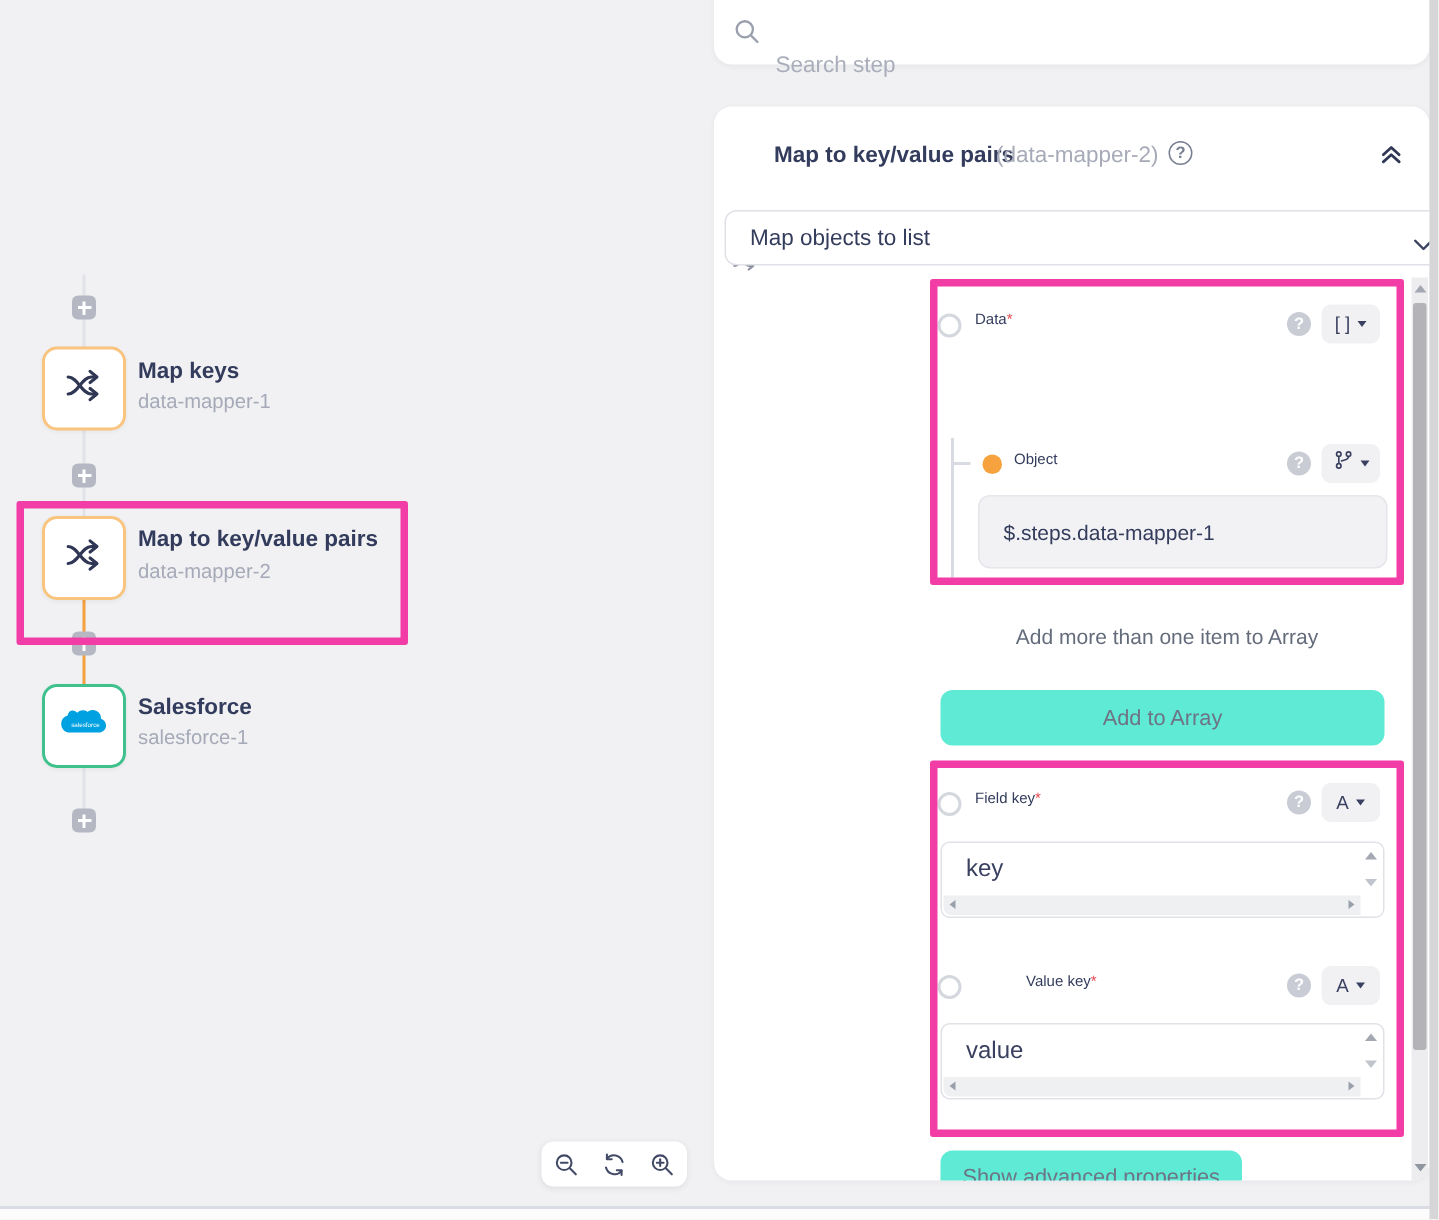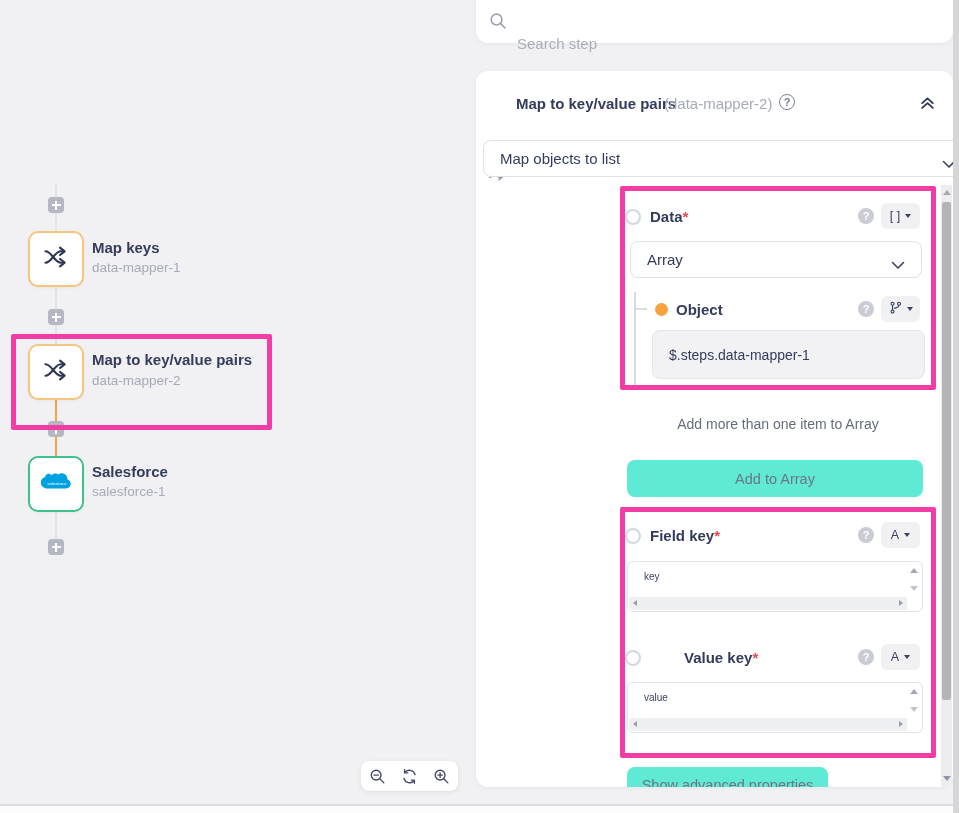--- a/index.html
+++ b/index.html
@@ -47,37 +47,37 @@
   .nav-item { position:absolute; left:13px; font-size:14.5px; color:#6d7486; }
   .nav-item.active { color:#1080e8; font-weight:700; }
   .nav-chev { position:absolute; left:106px; font-size:13px; font-weight:700; color:#1080e8; }
 
   .help { width:16px; height:16px; border-radius:50%; background:#c9ccd4; color:#fff; font-size:11px;
           font-weight:700; display:flex; align-items:center; justify-content:center; }
   .help::before { content:"?"; }
   .help.outline { background:#fff; border:1.5px solid #787f93; color:#787f93; }
 
   .radio { width:16px; height:16px; border:2px solid #d5d7de; border-radius:50%; background:#fff; }
-  .sec-label { font-size:15px; font-weight:700; color:#333c5c; }
+  .sec-label { font-size:10px; font-weight:400; color:#333c5c; }
   .req { color:#e5484d; }
 
   .badge-btn { position:absolute; width:39px; height:26px; background:#f1f1f4; border-radius:6px;
                display:flex; align-items:center; justify-content:center; gap:5px; }
   .badge-txt { font-size:12.5px; color:#3a4160; }
   .caret-dn { width:0; height:0; border-left:3.5px solid transparent; border-right:3.5px solid transparent;
               border-top:4.5px solid #3a4160; }
 
   .jsonpath { position:absolute; background:#f2f2f5; border:1px solid #e4e6eb; border-radius:8px;
               font-size:14px; color:#343c5c; display:flex; align-items:center; padding:0 16px; }
   .gray-btn { position:absolute; background:#5eead4; border-radius:8px; display:flex; align-items:center;
               justify-content:center; font-size:14.5px; color:#6d7486; }
   .hint { position:absolute; font-size:14px; color:#646c7c; text-align:center; }
 
   .ta { position:absolute; width:296px; height:51px; background:#fff; border:1px solid #e0e2e8; border-radius:6px; }
-  .ta .txt { position:absolute; left:16px; top:9px; font-size:10px; color:#3a4160; }
+  .ta .txt { position:absolute; left:16px; top:9px; font-size:16px; color:#3a4160; }
   .t-up   { width:0; height:0; border-left:4px solid transparent; border-right:4px solid transparent; border-bottom:5px solid #a3a8b2; }
   .t-down { width:0; height:0; border-left:4px solid transparent; border-right:4px solid transparent; border-top:5px solid #c0c4cc; }
   .t-left { width:0; height:0; border-top:3.5px solid transparent; border-bottom:3.5px solid transparent; border-right:4.5px solid #9aa0ab; }
   .t-right{ width:0; height:0; border-top:3.5px solid transparent; border-bottom:3.5px solid transparent; border-left:4.5px solid #9aa0ab; }
   .ta .hbar { position:absolute; left:1px; right:15px; bottom:1px; height:13px; background:#eff0f2;
               border-radius:0 0 0 5px; }
 
   .scroll-track { position:absolute; left:465px; top:114px; width:11px; height:602px; background:#ededef; }
   .scroll-thumb { position:absolute; left:1px; top:17px; width:9px; height:498px; background:#b3b3b8; border-radius:2px; }
 
@@ -209,28 +209,20 @@
     <div class="radio abs" style="left:149px;top:138px;"></div>
     <div class="sec-label abs" style="left:174px;top:137px;">
       <span>Data</span><span class="req">*</span>
     </div>
     <div class="help abs" style="left:382px;top:137px;"></div>
     <div class="badge-btn" style="left:405px;top:132px;">
       <span class="badge-txt">[ ]</span>
       <span class="caret-dn"></span>
     </div>
 
-    <div class="sel" style="left:154px;top:170px;width:292px;height:37px;">
-      <span>Array</span>
-      <span class="abs" style="right:16px;top:14px;">
-        <svg width="14" height="9" viewBox="0 0 14 9" fill="none" stroke="#3a4160" stroke-width="1.6" stroke-linecap="round" stroke-linejoin="round">
-            <path d="M1.5 1.5 L7 7 L12.5 1.5"></path>
-          </svg>
-      </span>
-    </div>
 
     <div class="tree-v" style="left:158px;top:221px;width:1.5px;height:93px;"></div>
     <div class="tree-v" style="left:158px;top:237px;width:13px;height:1.5px;"></div>
 
     <div class="dot" style="left:179px;top:232px;"></div>
     <div class="sec-label abs" style="left:200px;top:230px;">Object</div>
     <div class="help abs" style="left:382px;top:230px;"></div>
     <div class="badge-btn" style="left:405px;top:225px;">
       <span>
         <svg width="13" height="13" viewBox="0 0 14 14" fill="none" stroke="#3a4160" stroke-width="1.2">

